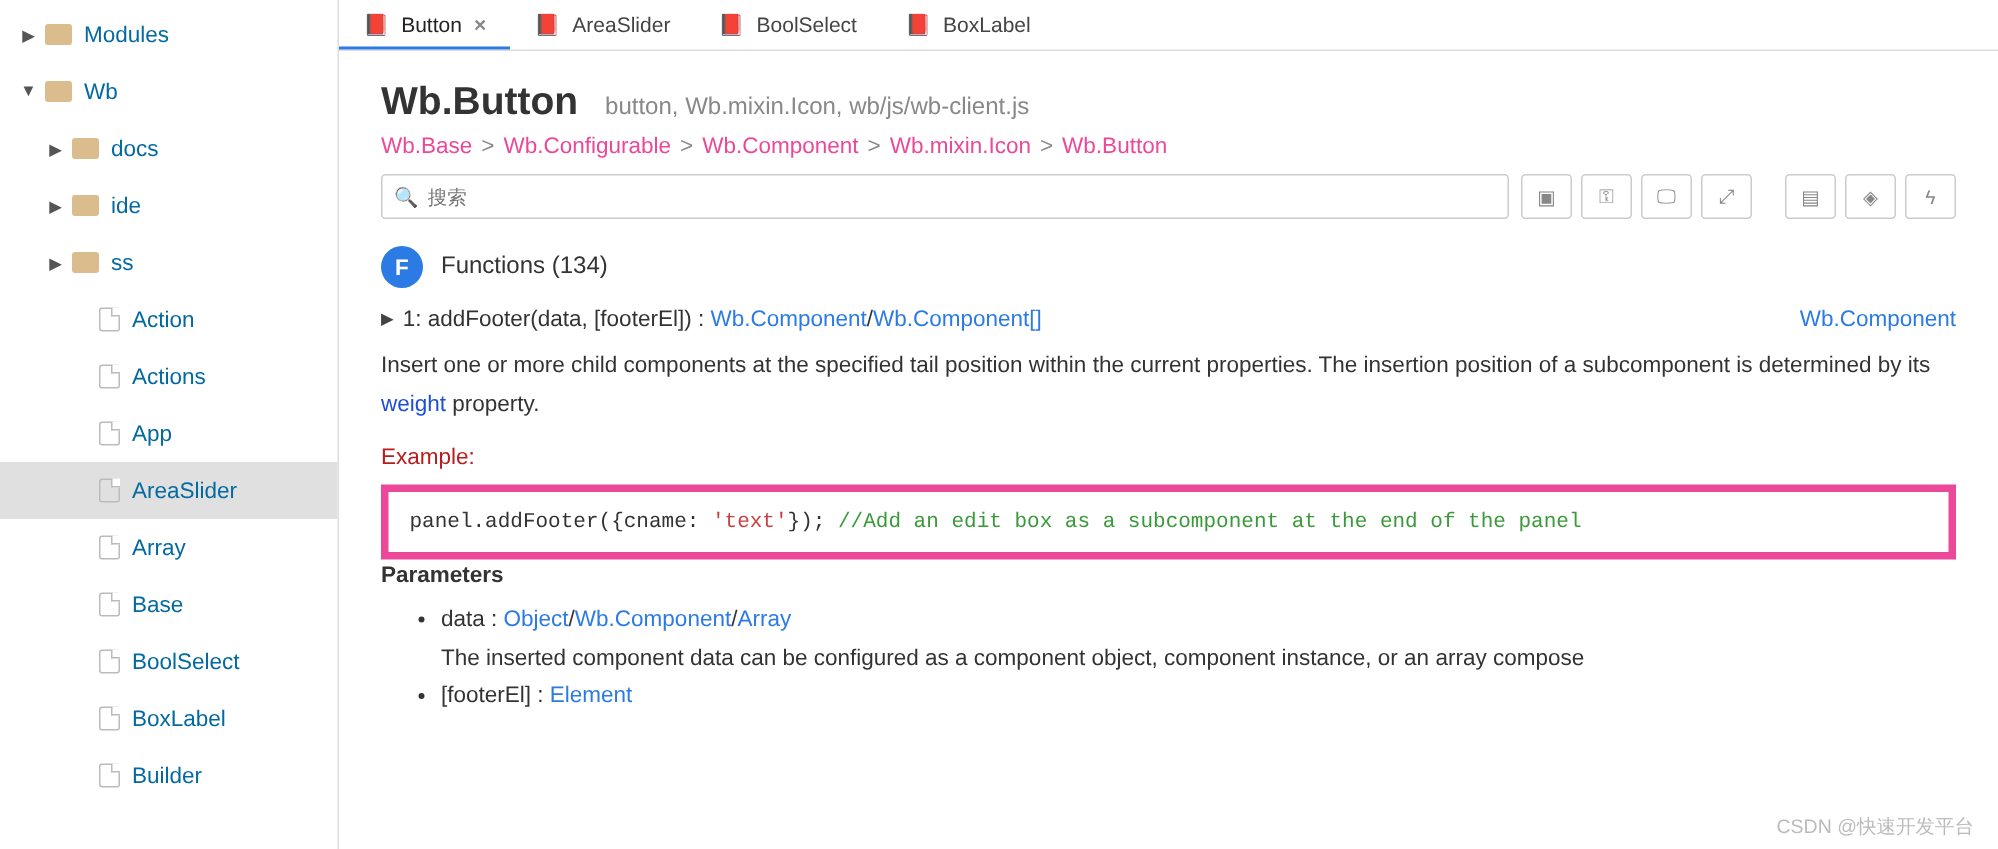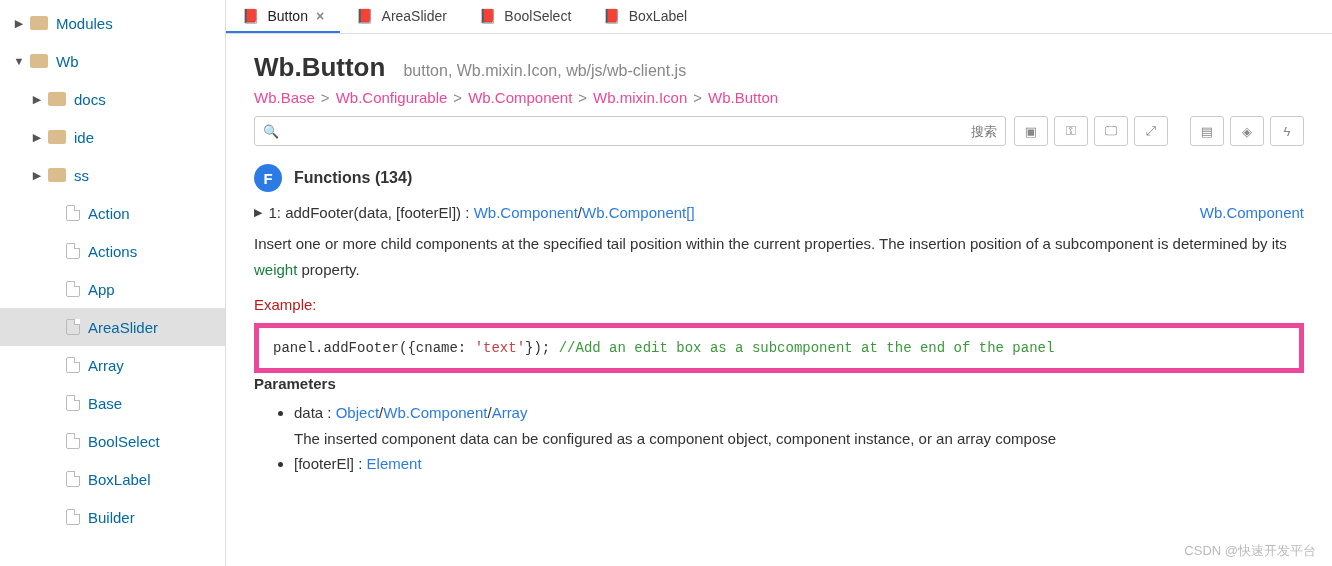--- a/index.html
+++ b/index.html
@@ -25,34 +25,34 @@
 .content { flex: 1; overflow-y: auto; padding: 8px 28px 16px 28px; }
 .title-row { display: flex; align-items: baseline; gap: 18px; margin: 10px 0 6px 0; }
 .title { font-size: 26px; font-weight: bold; color: #333; }
 .subtitle { font-size: 16px; color: #888; }
 .breadcrumb { font-size: 15px; margin-bottom: 10px; }
 .breadcrumb a { color: #ec4899; text-decoration: none; }
 .breadcrumb .sep { color: #888; margin: 0 6px; }
 .toolbar { display: flex; align-items: center; gap: 8px; margin-bottom: 18px; }
 .search-wrap { flex: 1; display: flex; align-items: center; border: 1px solid #ccc; border-radius: 3px; height: 30px; padding: 0 8px; }
 .search-wrap .sicon { color: #aaa; margin-right: 6px; font-size: 13px; }
-.search-wrap input { border: none; outline: none; flex: 1; font-size: 13px; color: #0f766e; text-align: right; }
+.search-wrap input { border: none; outline: none; flex: 1; font-size: 13px; color: #0f766e; }
 .btn-group { display: flex; gap: 6px; }
 .btn-group.spaced { margin-left: 14px; }
 .tbtn { width: 34px; height: 30px; border: 1px solid #ccc; border-radius: 3px; background: #fff; cursor: pointer; display: flex; align-items: center; justify-content: center; color: #888; font-size: 13px; }
 .section-head { display: flex; align-items: center; gap: 12px; margin-bottom: 12px; }
 .badge-f { width: 28px; height: 28px; border-radius: 50%; background: #2c7be5; color: #fff; display: flex; align-items: center; justify-content: center; font-weight: bold; font-size: 15px; }
-.section-title { font-weight: bold; font-size: 16px; color: #333; }
+.section-title { font-weight: normal; font-size: 16px; color: #333; }
 .func-row { display: flex; align-items: center; font-size: 15px; margin-bottom: 10px; }
 .func-row .exp { color: #444; font-size: 11px; margin-right: 6px; }
 .func-row .sig { color: #333; }
 .func-row a { color: #2c7be5; text-decoration: none; }
 .func-row .right-link { margin-left: auto; }
 .desc { font-size: 15px; line-height: 1.7; color: #333; margin-bottom: 14px; }
-.desc a { color: #15803d; text-decoration: none; text-align: center; }
+.desc a { color: #1d4ed8; text-decoration: none; text-align: center; }
 .example-label { font-size: 15px; margin-bottom: 10px; color: #b91c1c; }
 .codeblock { border: 5px solid #ec4899; padding: 12px 14px; font-family: Liberation Mono, monospace; font-size: 14px; margin-bottom: 2px; white-space: pre; overflow-x: auto; }
 .codeblock .str { color: #c94040; }
 .codeblock .cmt { color: #3a9a3a; }
 .params-title { font-weight: bold; font-size: 15px; margin-bottom: 8px; }
 .params-list { list-style: disc; padding-left: 40px; font-size: 15px; line-height: 1.7; }
 .params-list a { color: #2c7be5; text-decoration: none; }
 .watermark { position: fixed; bottom: 6px; right: 16px; color: #bbb; font-size: 13px; pointer-events: none; }
 </style>
 </head>

